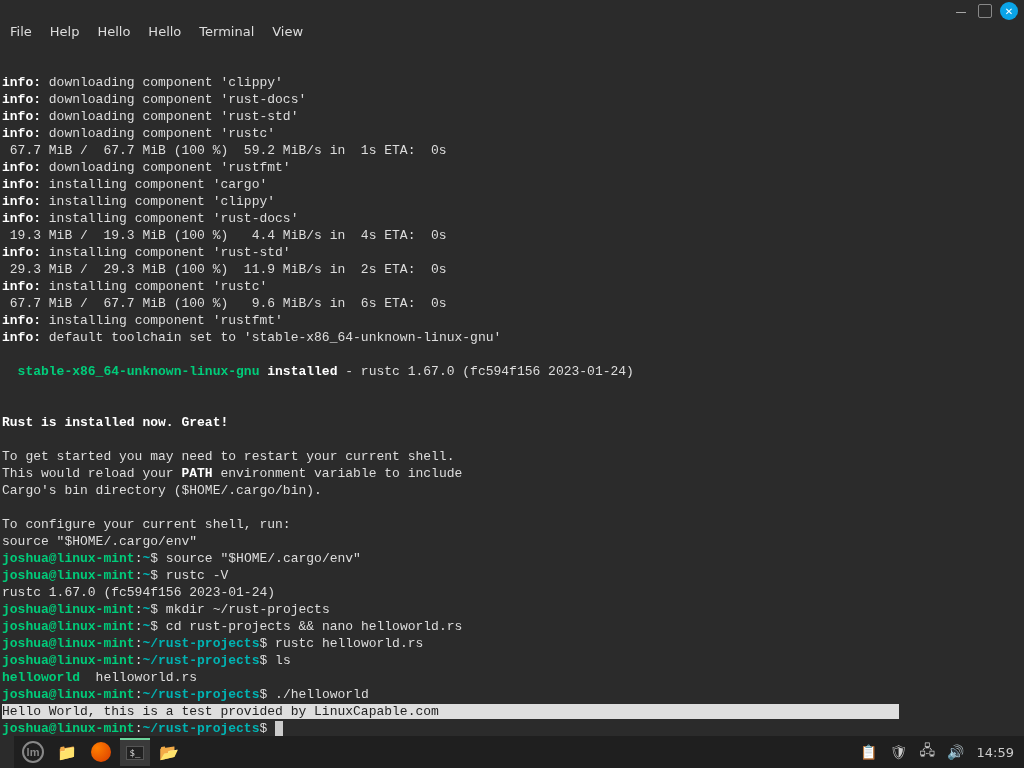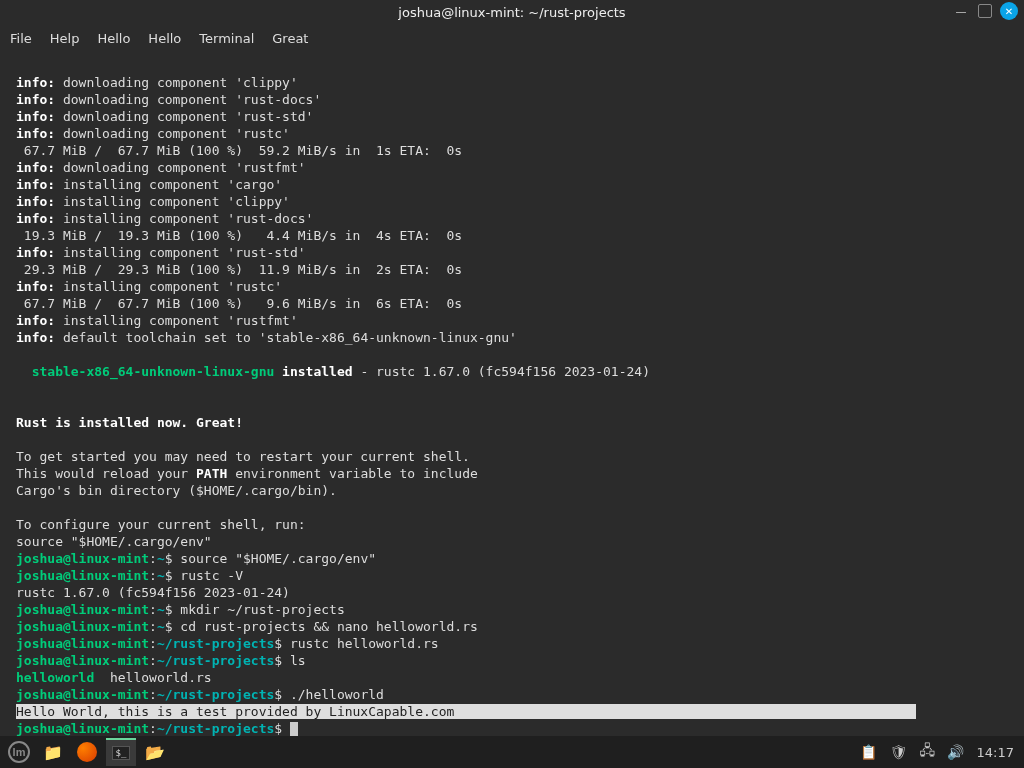--- a/index.html
+++ b/index.html
@@ -27,45 +27,46 @@
   width: 18px; height: 18px; border-radius: 50%;
   display: flex; align-items: center; justify-content: center;
   font-size: 11px; color: #ccc;
 }
 .win-btn.min::before { content: "—"; }
 .win-btn.max { border:1px solid #888; border-radius:2px; width:14px; height:14px;}
 .win-btn.close { background: #0aa4e8; color:#fff; }
 .win-btn.close::before { content: "✕"; font-size:10px;}
 .menubar {
   position: absolute; top: 24px; left: 0; right: 0; height: 28px;
-  display: flex; align-items: center; gap: 18px;
+  display: flex; align-items: flex-start; gap: 18px;
   padding-left: 10px;
   font-family: "DejaVu Sans", sans-serif;
   font-size: 13px; color:#ddd;
 }
 .terminal {
   position: absolute;
   top: 56px; bottom: 32px; left: 0; right: 0;
   background: #2b2b2b;
   font-size: 13px;
   line-height: 17px;
-  padding: 1px 16px;
+  padding: 1px 2px;
   white-space: pre;
+  font-family: Liberation Mono, monospace;
 }
 .bold { font-weight: bold; color:#fff; }
 .green { color: #00cc7a; font-weight:bold;}
 .cyan { color: #00b3b3; font-weight:bold;}
 .hl {
   background: #dedede; color:#222;
 }
 .cursor {
   display:inline-block; width:8px; height:15px; background:#ccc; vertical-align:middle;
 }
 .taskbar {
-  position:absolute; bottom:0; left:0; right:0; height:32px;
+  position:absolute; bottom:0; left:14px; right:0; height:32px;
   background:#1f1f1f;
   display:flex; align-items:center;
   padding-left:4px;
 }
 .task-icon {
   width:30px; height:28px;
   display:flex; align-items:center; justify-content:center;
   margin-right:4px;
   font-size:16px;
 }
@@ -79,35 +80,34 @@
 .taskbar-right {
   margin-left:auto; display:flex; align-items:center; gap:12px;
   padding-right:10px; font-family:"DejaVu Sans",sans-serif; font-size:13px; color:#ccc;
 }
 .tray-icon { font-size:14px; }
 </style>
 </head>
 <body>
 
 <div class="titlebar">
-  <span>joshua@linux-mint: ~/rust-projects</span>
   <div class="window-controls">
     <div class="win-btn min"></div>
     <div class="win-btn max"></div>
     <div class="win-btn close"></div>
   </div>
 </div>
 
 <div class="menubar">
   <span>File</span>
   <span>Help</span>
   <span>Hello</span>
   <span>Hello</span>
   <span>Terminal</span>
-  <span>Great</span>
+  <span>View</span>
 </div>
 
 <div class="terminal">
 <span class="bold">info:</span><span> downloading component 'clippy'</span>
 <span class="bold">info:</span><span> downloading component 'rust-docs'</span>
 <span class="bold">info:</span><span> downloading component 'rust-std'</span>
 <span class="bold">info:</span><span> downloading component 'rustc'</span>
 <span> 67.7 MiB /  67.7 MiB (100 %)  59.2 MiB/s in  1s ETA:  0s</span>
 <span class="bold">info:</span><span> downloading component 'rustfmt'</span>
 <span class="bold">info:</span><span> installing component 'cargo'</span>
@@ -159,15 +159,15 @@
       <span style="background:#222;border:1px solid #555;font-size:9px;padding:1px 3px;">$_</span>
     </div>
   <div class="task-icon">
       <span style="color:#e6a13c;">📂</span>
     </div>
   <div class="taskbar-right">
     <span class="tray-icon">📋</span>
     <span class="tray-icon">🛡</span>
     <span class="tray-icon">🖧</span>
     <span class="tray-icon">🔊</span>
-    <span>14:17</span>
+    <span>14:59</span>
   </div>
 </div>
 
 </body></html>

